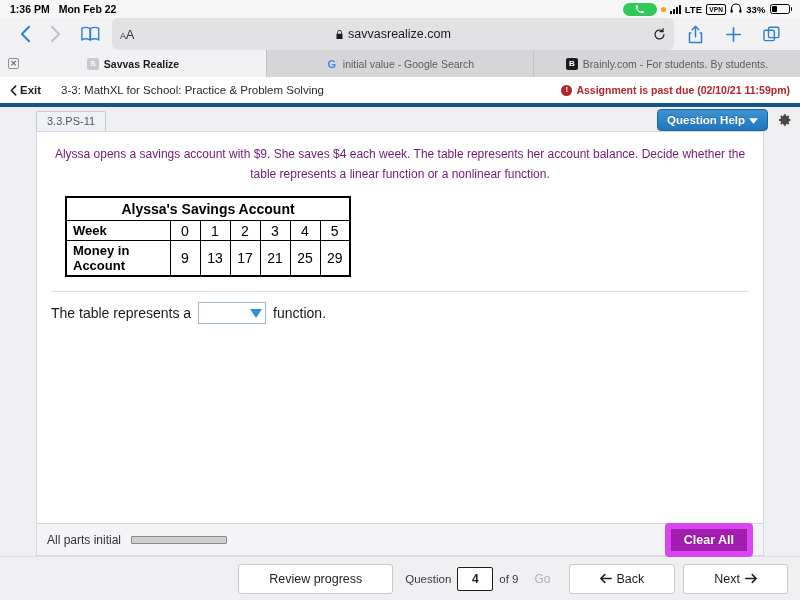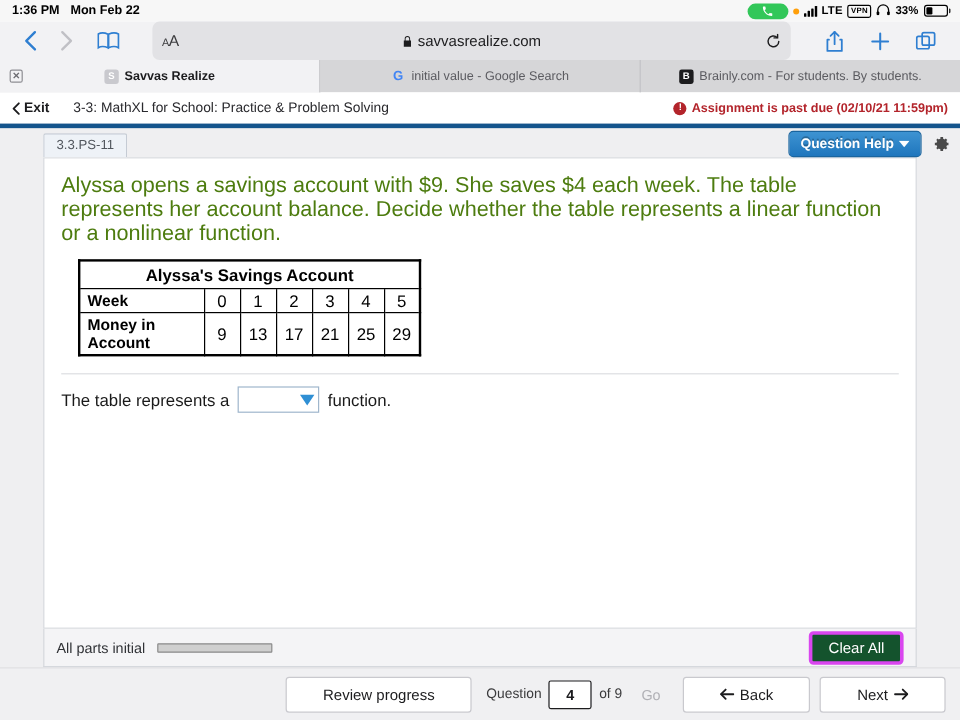--- a/index.html
+++ b/index.html
@@ -47,21 +47,21 @@
   
   .toolbar {
     height: 32px; background: #f2f2f4;
     display: flex; align-items: center; gap: 0; padding: 0 10px;
   }
   .nav-btn { width: 30px; display: flex; align-items: center; justify-content: center; }
   .book-btn { width: 40px; display: flex; align-items: center; justify-content: center; }
   .urlbar {
     flex: 1; height: 22px; background: #e2e2e5; border-radius: 6px;
     display: flex; align-items: center; padding: 16px 8px; position: relative;
-    margin: 0 17px;
+    margin: 0 2px;
   }
   .aa { font-weight: 500; color: #3a3a3c; letter-spacing: -.3px; }
   .aa .s1 { font-size: 9px; } .aa .s2 { font-size: 13px; }
   .url-center {
     position: absolute; left: 0; right: 0; display: flex;
     align-items: center; justify-content: center; gap: 4px;
     font-size: 12.5px; color: #1c1c1e;
   }
   .reload { margin-left: auto; color: #1c1c1e; display: flex; align-items: center; }
   .tb-icon { width: 38px; display: flex; align-items: center; justify-content: center; }
@@ -122,21 +122,21 @@
     border-radius: 4px; padding: 4px 9px; display: flex; align-items: center; gap: 4px;
     text-shadow: 0 -1px 0 rgba(0,0,0,.25);
   }
   .gear { color: #4a4a4a; display: flex; align-items: center; }
 
   .paper {
     margin: 0 36px 0 36px; background: #fff; border: 1px solid #d5d8dd;
     flex: 1; display: flex; flex-direction: column; overflow: hidden;
   }
   .problem {
-    padding: 12px 14px 0 14px; font-size: 18px; line-height: 20px; color: #4d7c0f;
+    padding: 12px 14px 0 14px; font-size: 12px; line-height: 20px; color: #701a75; text-align: center;
   }
   .tbl-wrap { padding: 12px 0 0 28px; }
   table.data { border-collapse: collapse; border: 2px solid #000; }
   table.data td, table.data th {
     border: 1px solid #000; font-size: 13px; color: #000;
     text-align: center; font-weight: bold; padding: 1px 0;
   }
   table.data .caption { font-size: 14px; padding: 3px 6px; }
   table.data .lbl { text-align: left; padding: 2px 6px; width: 104px; }
   table.data .num { font-weight: normal; width: 30px; font-size: 14px; }
@@ -160,22 +160,22 @@
   }
   .partsbar {
     height: 32px; margin: 0 36px; background: #f4f4f6; border: 1px solid #d5d8dd;
     border-top: none; display: flex; align-items: center; padding: 0 10px; gap: 10px;
   }
   .parts-label { font-size: 12px; color: #303236; }
   .progress {
     width: 96px; height: 8px; background: #cfcfcf; border: 1px solid #8a8a8a; border-radius: 1px;
   }
   .btn-clear {
-    margin-left: auto; background: #14532d; color: #fff; font-weight: normal;
-    font-size: 12.5px; border: 3px solid #d946ef; border-radius: 4px;
+    margin-left: auto; background: #a21caf; color: #fff; font-weight: bold;
+    font-size: 12.5px; border: 6px solid #d946ef; border-radius: 4px;
     padding: 4px 13px; text-shadow: 0 -1px 0 rgba(0,0,0,.15);
   }
   .btn-final {
     background: #9ed4d2; color: #fff; font-weight: bold; font-size: 12.5px;
     border: 1px solid #92c9c7; border-radius: 4px; padding: 4px 13px;
     text-shadow: 0 -1px 0 rgba(0,0,0,.15); margin-left: 12px;
   }
 
   
   .bottomnav {

